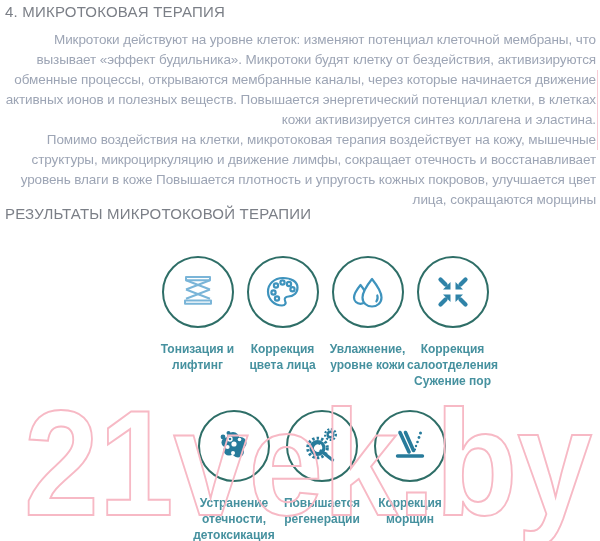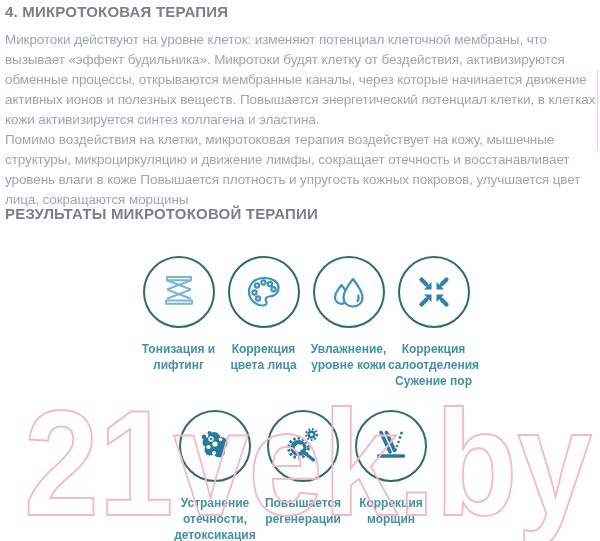--- a/index.html
+++ b/index.html
@@ -3,31 +3,31 @@
 <meta charset="utf-8">
 <style>
   * { margin:0; padding:0; box-sizing:border-box; }
   html,body { background:#fff; }
   .page {
     position:relative; width:600px; height:541px; overflow:hidden;
     background:#fff; font-family:"Liberation Sans", sans-serif;
   }
   .section-title {
     position:absolute; left:5px; font-size:15px; line-height:17px;
-    font-weight:bold; color:#7b7f87; letter-spacing:.2px;
+    font-weight:normal; color:#7b7f87; letter-spacing:.2px;
   }
   .title-1 { top:3px; }
   .title-2 { top:205px; }
   .body-text {
     position:absolute; left:5px; width:591px;
-    font-size:13.5px; line-height:20px; color:#9da5b5; letter-spacing:-.1px;
+    font-size:13.5px; line-height:20px; color:#9da5b5; letter-spacing:-.1px;text-align:right;
   }
   .para-1 { top:30px; }
   .para-2 { top:130px; }
-  .icon-row { position:absolute; display:flex; }
+  .icon-row { position:absolute; display:flex;margin-left:19px; }
   .row-1 { top:256px; left:136px; }
   .row-1 .icon-item { width:85px; }
   .row-2 { top:410px; left:171px; }
   .row-2 .icon-item { width:88px; }
   .icon-item { display:flex; flex-direction:column; align-items:center; }
   .circle {
     width:72px; height:72px; border:2px solid #2e6e67; border-radius:50%;
     display:flex; align-items:center; justify-content:center; background:#fff;
     flex:0 0 auto;
   }

